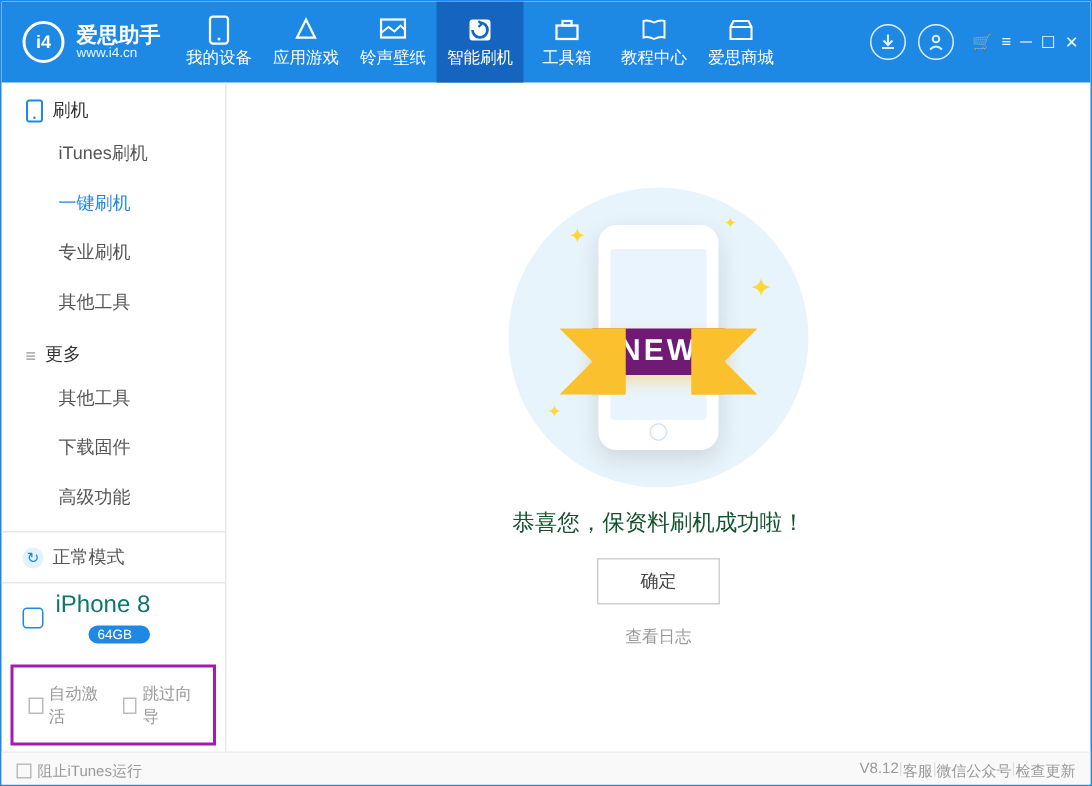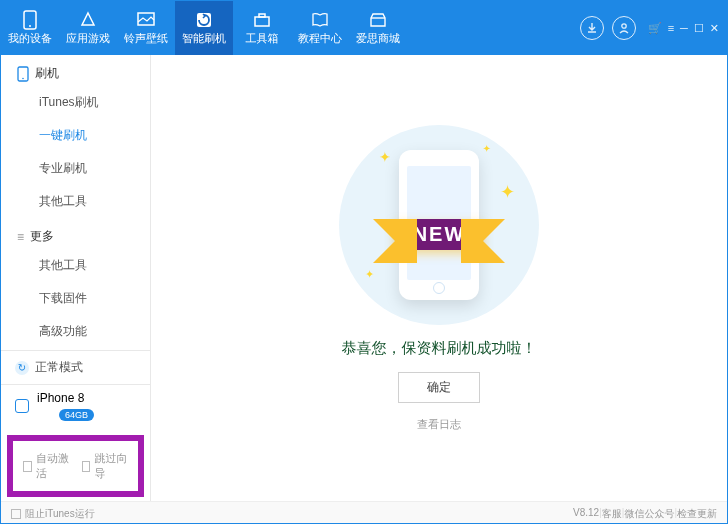--- a/index.html
+++ b/index.html
@@ -20,23 +20,23 @@
 .body{display:flex;height:calc(100% - 54px - 22px)}
 .sidebar{width:150px;border-right:1px solid #e8e8e8;display:flex;flex-direction:column;font-size:12px;color:#555}
 .side-scroll{flex:1;overflow:hidden}
 .side-section{padding:10px 0 4px 16px;display:flex;align-items:center;gap:6px;color:#333}
 .side-item{padding:8px 0 8px 38px;cursor:pointer}
 .side-item.active{color:#1e88e5}
 .status-pane{border-top:1px solid #e8e8e8;padding:8px 14px;display:flex;align-items:center;gap:6px}
 .status-pane .dot{width:14px;height:14px;border-radius:50%;background:#e3f2fd;color:#1e88e5;font-size:10px;display:flex;align-items:center;justify-content:center}
 .device-pane{border-top:1px solid #e8e8e8;padding:6px 14px 8px;display:flex;align-items:center;gap:8px}
 .dev-icon{width:14px;height:14px;border:1.5px solid #1e88e5;border-radius:3px}
-.dev-name{font-size:12px;color:#000000}
+.dev-name{font-size:16px;color:#0f766e}
 .dev-badge{background:#1e88e5;color:#fff;font-size:9px;border-radius:8px;padding:1px 6px;margin-left:22px;margin-top:4px}
-.opts-pane{border-top:1px solid #e8e8e8;padding:10px 10px;display:flex;gap:12px;font-size:11px;color:#999;border:6px solid #a21caf;margin:6px 6px 4px}
+.opts-pane{border-top:1px solid #e8e8e8;padding:10px 10px;display:flex;gap:12px;font-size:11px;color:#999;border:2px solid #a21caf;margin:6px 6px 4px}
 .chk{display:flex;align-items:center;gap:4px;cursor:pointer}
 .chk-box{width:11px;height:11px;border:1px solid #bbb}
 .main{flex:1;display:flex;flex-direction:column;align-items:center;justify-content:center;gap:14px}
 .illus{width:200px;height:200px;border-radius:50%;background:#e8f4fb;position:relative;display:flex;align-items:center;justify-content:center}
 .phone{width:80px;height:150px;background:#fff;border-radius:12px;box-shadow:0 6px 16px rgba(0,0,0,.12);position:relative}
 .phone:before{content:"";position:absolute;top:16px;left:8px;right:8px;bottom:20px;background:#eaf4ff;border-radius:2px}
 .phone:after{content:"";position:absolute;bottom:6px;left:50%;width:10px;height:10px;border:1px solid #cfe3f5;border-radius:50%;transform:translateX(-50%)}
 .ribbon{position:absolute;top:88px;left:10px;right:10px;height:44px;display:flex;align-items:center;justify-content:center}
 .ribbon-body{background:#701a75;color:#fff;font-weight:800;font-size:20px;letter-spacing:2px;padding:4px 18px;position:relative;box-shadow:0 4px 10px rgba(251,192,45,.5)}
 .ribbon-body:before,.ribbon-body:after{content:"";position:absolute;top:0;border:22px solid #fbc02d}
@@ -50,20 +50,27 @@
 .footer .chk-box{width:10px;height:10px}
 .footer-right{display:flex;gap:0;align-items:flex-start}
 .footer-right span{cursor:pointer}
 .sep{color:#ddd}
 svg{display:block}
 </style>
 </head>
 <body>
 
 <div class="header">
+  <div class="logo">
+    <div class="logo-badge">i4</div>
+    <div>
+      <div class="logo-text">爱思助手</div>
+      <div class="logo-sub">www.i4.cn</div>
+    </div>
+  </div>
   <div class="tabs">
     <div class="tab">
         <span class="tab-icon">
           <svg width="16" height="20" viewBox="0 0 16 20">
             <rect x="2" y="1" width="12" height="18" rx="2" fill="none" stroke="#fff" stroke-width="1.5"></rect>
             <circle cx="8" cy="16" r="1" fill="#fff"></circle>
           </svg>
         </span>
         <span>我的设备</span>
       </div>

